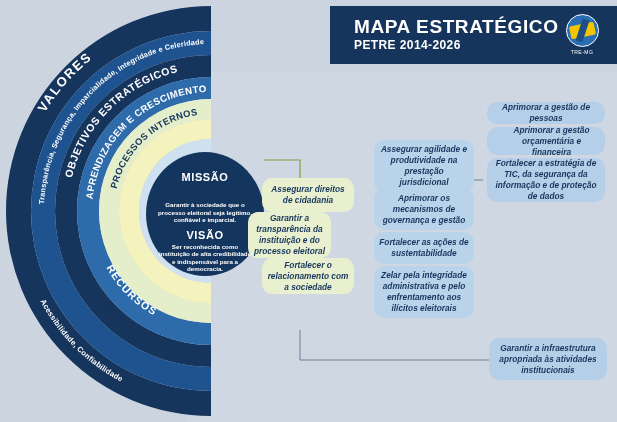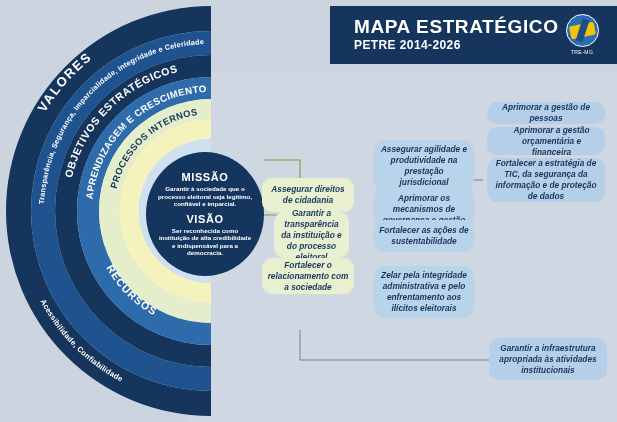--- a/index.html
+++ b/index.html
@@ -99,21 +99,21 @@
     width:118px;height:124px;
     border-radius:50%;
     background:#14365e;
     color:#ffffff;
     text-align:center;
     display:flex;flex-direction:column;align-items:center;justify-content:center;
     padding:6px 8px;
     box-sizing:border-box;
   }
   .core h3{
-    margin:0;font-size:11px;letter-spacing:.6px;font-weight:bold;
+    margin:16px;font-size:11px;letter-spacing:.6px;font-weight:bold;
   }
   .core p{
     margin:2px 3px 0 3px;font-size:6.2px;line-height:7.6px;font-weight:bold;
   }
   .core h4{
     margin:5px 0 0 0;font-size:11px;letter-spacing:.6px;font-weight:bold;
   }
   
   .lines{position:absolute;left:0;top:0;width:617px;height:422px;pointer-events:none;}
 </style>
@@ -203,34 +203,34 @@
   <div class="core">
     <h3>MISSÃO</h3>
     <p>Garantir à sociedade que o processo eleitoral seja legítimo, confiável e imparcial.</p>
     <h4>VISÃO</h4>
     <p>Ser reconhecida como instituição de alta credibilidade e indispensável para a democracia.</p>
   </div>
 
   <div class="box green" style="left:262px;top:178px;width:92px;height:34px;">
     <span>Assegurar direitos de cidadania</span>
   </div>
-  <div class="box green" style="left:274px;top:212px;width:75px;height:46px;">
+  <div class="box green" style="left:248px;top:212px;width:83px;height:46px;">
     <span>Garantir a transparência da instituição e do processo eleitoral</span>
   </div>
   <div class="box green" style="left:262px;top:258px;width:92px;height:36px;">
     <span>Fortalecer o relacionamento com a sociedade</span>
   </div>
 
   <div class="box blue-mid" style="left:374px;top:140px;width:100px;height:52px;">
     <span>Assegurar agilidade e produtividade na prestação jurisdicional</span>
   </div>
   <div class="box blue-mid" style="left:374px;top:188px;width:100px;height:42px;">
     <span>Aprimorar os mecanismos de governança e gestão</span>
   </div>
-  <div class="box blue-mid" style="left:374px;top:220px;width:100px;height:32px;">
+  <div class="box blue-mid" style="left:374px;top:232px;width:100px;height:32px;">
     <span>Fortalecer as ações de sustentabilidade</span>
   </div>
   <div class="box blue-mid" style="left:374px;top:266px;width:100px;height:52px;">
     <span>Zelar pela integridade administrativa e pelo enfrentamento aos ilícitos eleitorais</span>
   </div>
 
   <div class="box" style="left:487px;top:102px;width:118px;height:22px;">
     <span>Aprimorar a gestão de pessoas</span>
   </div>
   <div class="box" style="left:487px;top:127px;width:118px;height:28px;padding-left:16px;">

